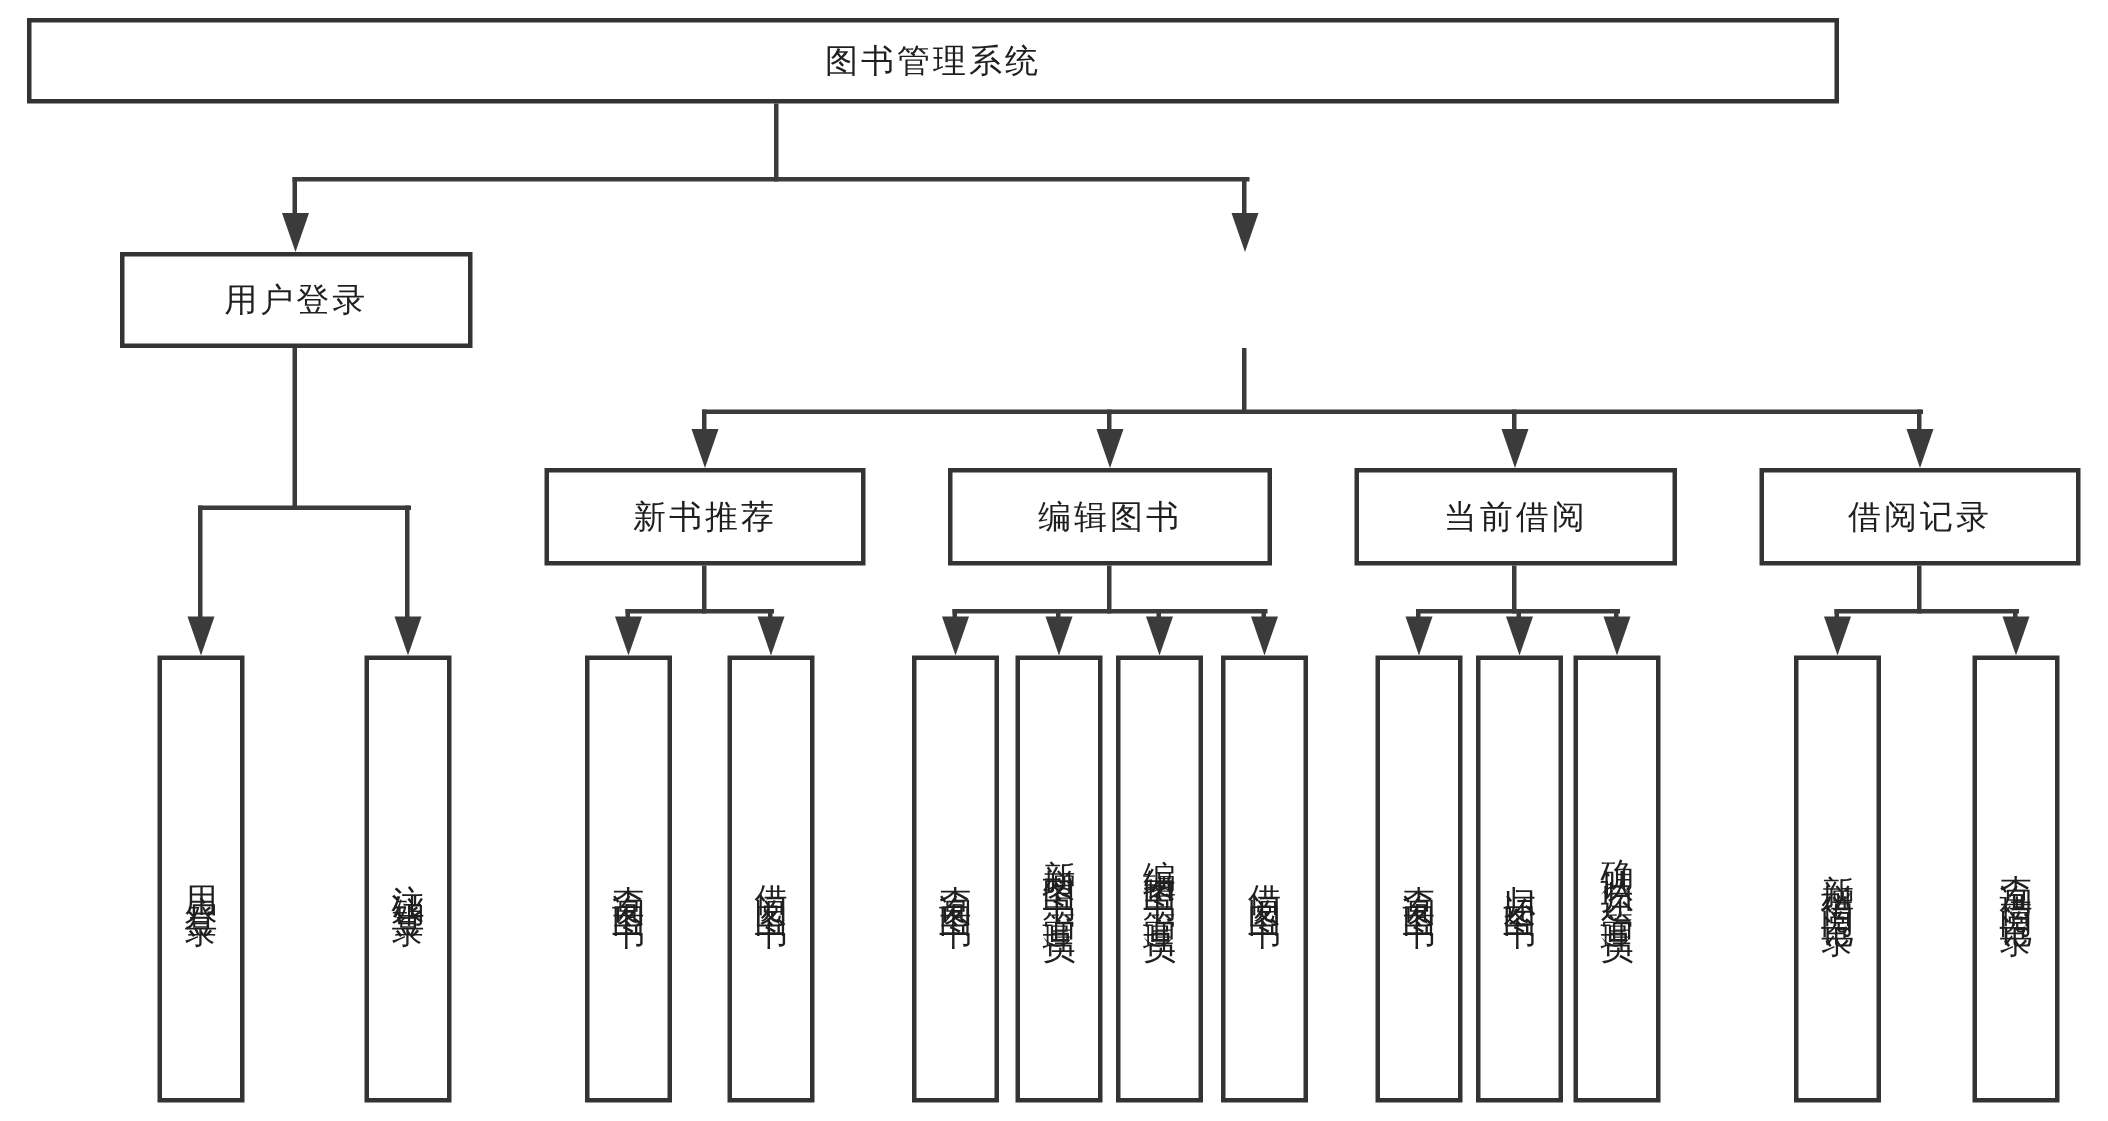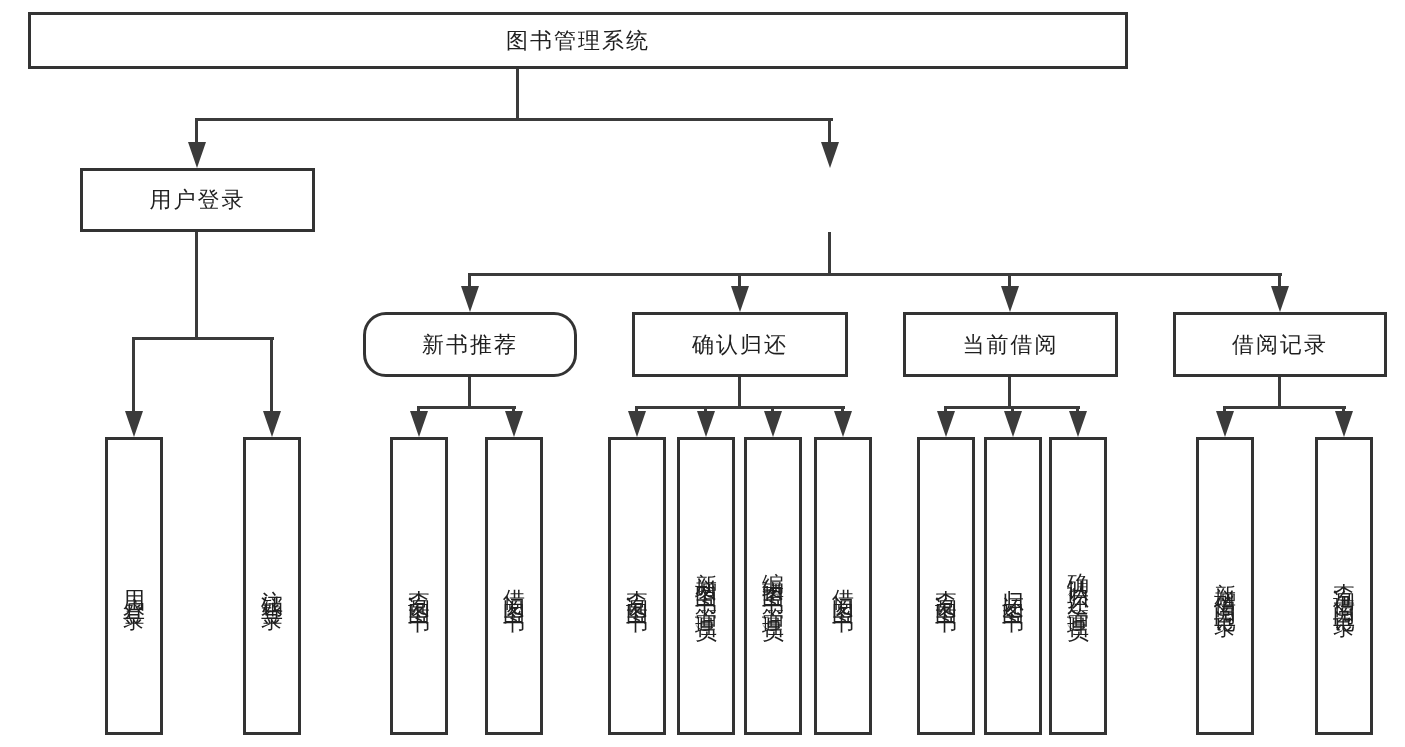--- a/index.html
+++ b/index.html
@@ -61,21 +61,21 @@
     text-shadow: 0 0 2px #ffffff, 0 0 1px #ffffff;
     z-index: 5;
     white-space: nowrap;
   }
 </style>
 </head>
 <body>
 
 <div class="canvas">
 
-  <div class="box" style="left:28px; top:12px; width:1100px; height:57px;">图书管理系统</div>
+  <div class="box" style="left:18px; top:12px; width:1208px; height:57px;">图书管理系统</div>
 
   <div class="vl" style="left:516px; top:69px; height:52px;"></div>
   <div class="hl" style="left:195px; top:118px; width:638px;"></div>
   <div class="vl" style="left:195px; top:118px; height:28px;"></div>
   <div class="ar" style="left:188px; top:142px;"></div>
   <div class="vl" style="left:828px; top:118px; height:28px;"></div>
   <div class="ar" style="left:821px; top:142px;"></div>
 
   <div class="box" style="left:80px; top:168px; width:235px; height:64px;">用户登录</div>
 
@@ -90,22 +90,22 @@
   <div class="hl" style="left:468px; top:273px; width:814px;"></div>
   <div class="vl" style="left:468px; top:273px; height:15px;"></div>
   <div class="ar" style="left:461px; top:286px;"></div>
   <div class="vl" style="left:738px; top:273px; height:15px;"></div>
   <div class="ar" style="left:731px; top:286px;"></div>
   <div class="vl" style="left:1008px; top:273px; height:15px;"></div>
   <div class="ar" style="left:1001px; top:286px;"></div>
   <div class="vl" style="left:1278px; top:273px; height:15px;"></div>
   <div class="ar" style="left:1271px; top:286px;"></div>
 
-  <div class="box" style="left:363px; top:312px; width:214px; height:65px;border-radius:23px;">新书推荐</div>
-  <div class="box" style="left:632px; top:312px; width:216px; height:65px;">确认归还</div>
+  <div class="box" style="left:363px; top:312px; width:214px; height:65px;">新书推荐</div>
+  <div class="box" style="left:632px; top:312px; width:216px; height:65px;">编辑图书</div>
   <div class="box" style="left:903px; top:312px; width:215px; height:65px;">当前借阅</div>
   <div class="box" style="left:1173px; top:312px; width:214px; height:65px;">借阅记录</div>
 
   <div class="vl" style="left:468px; top:377px; height:32px;"></div>
   <div class="hl" style="left:417px; top:406px; width:99px;"></div>
   <div class="vl" style="left:417px; top:406px; height:9px;"></div>
   <div class="ar" style="left:410px; top:411px;"></div>
   <div class="vl" style="left:512px; top:406px; height:9px;"></div>
   <div class="ar" style="left:505px; top:411px;"></div>
 

